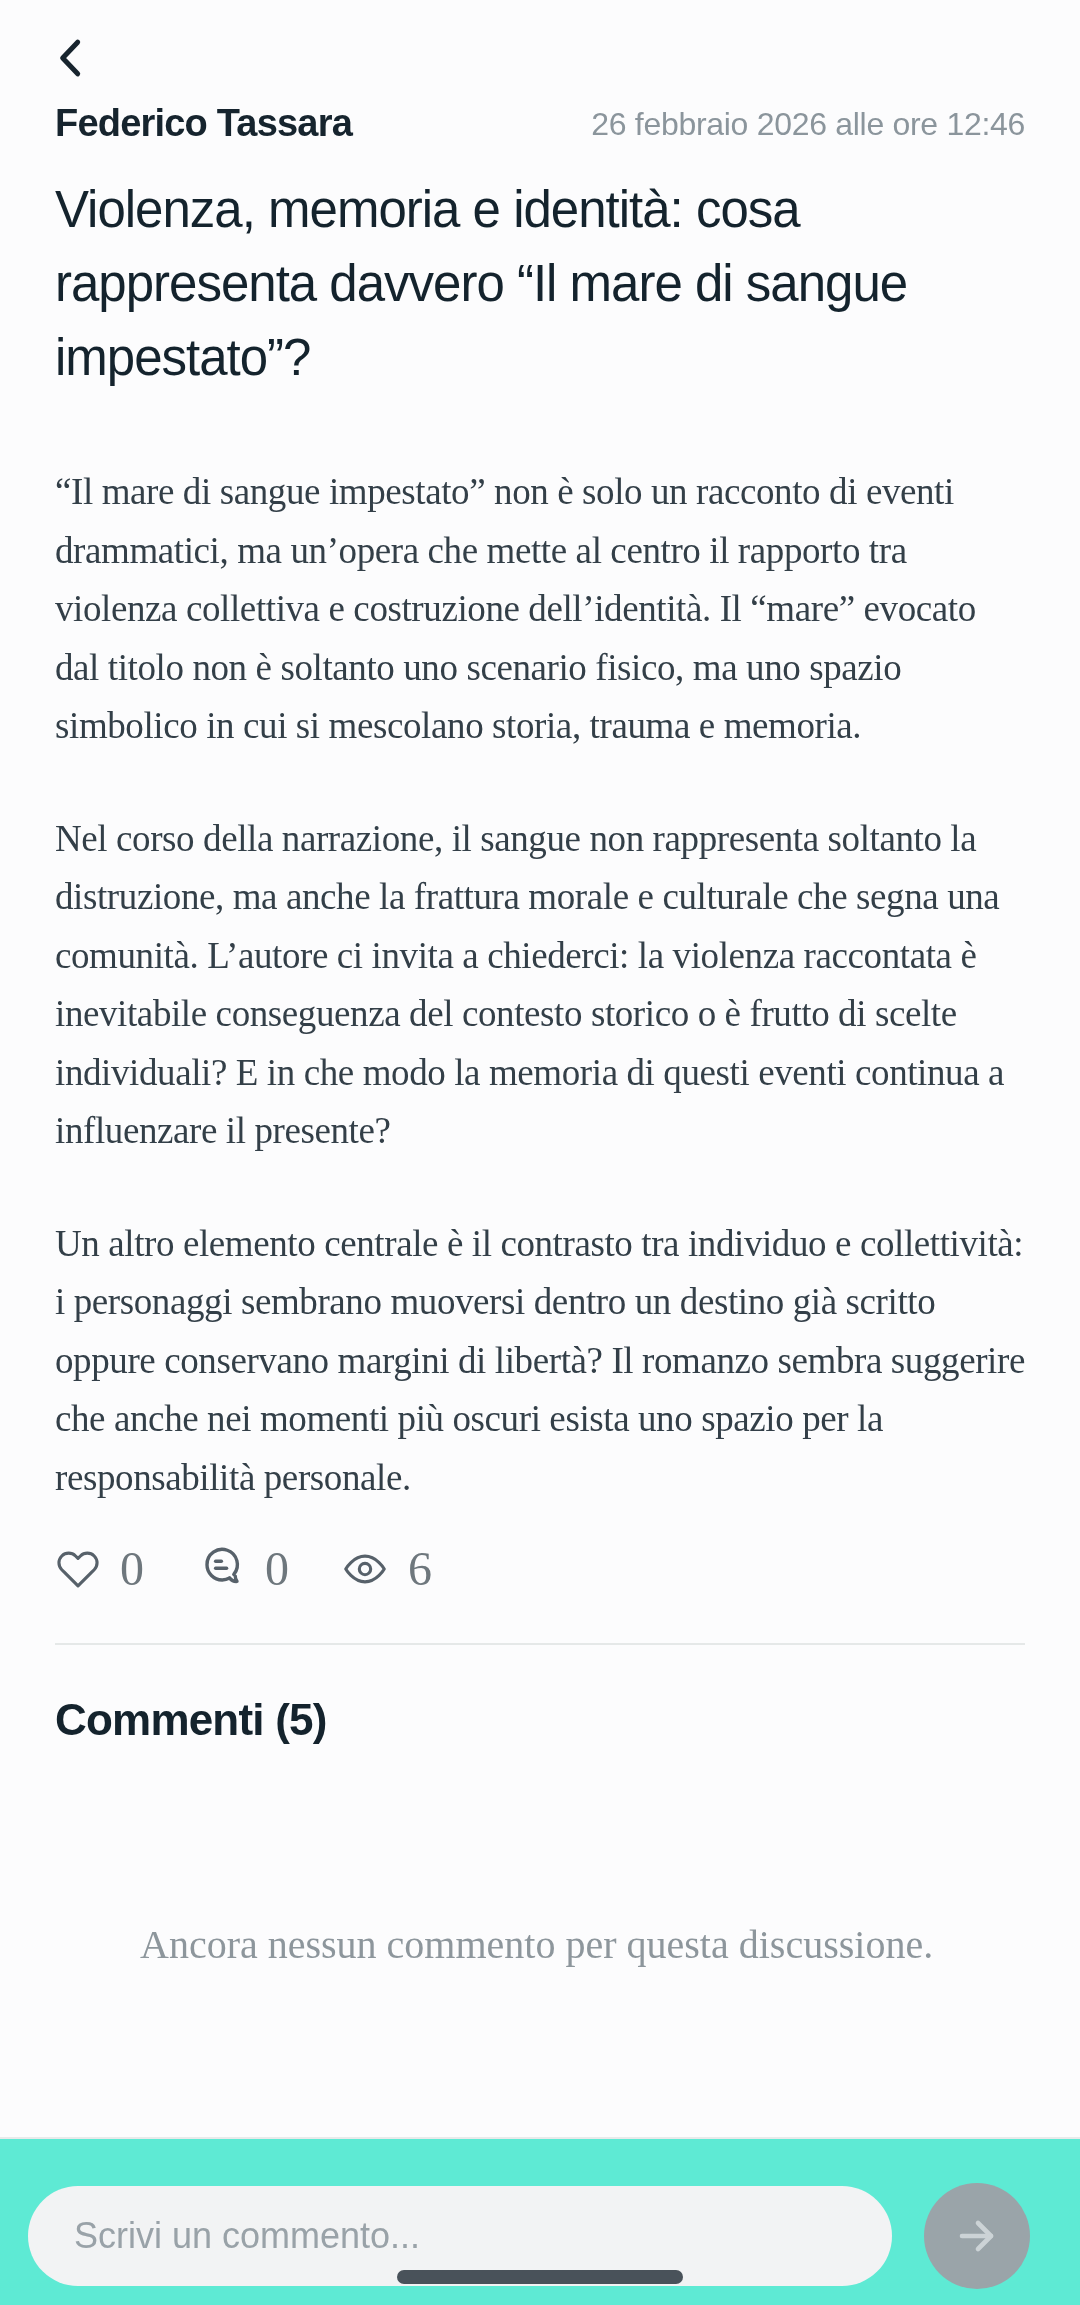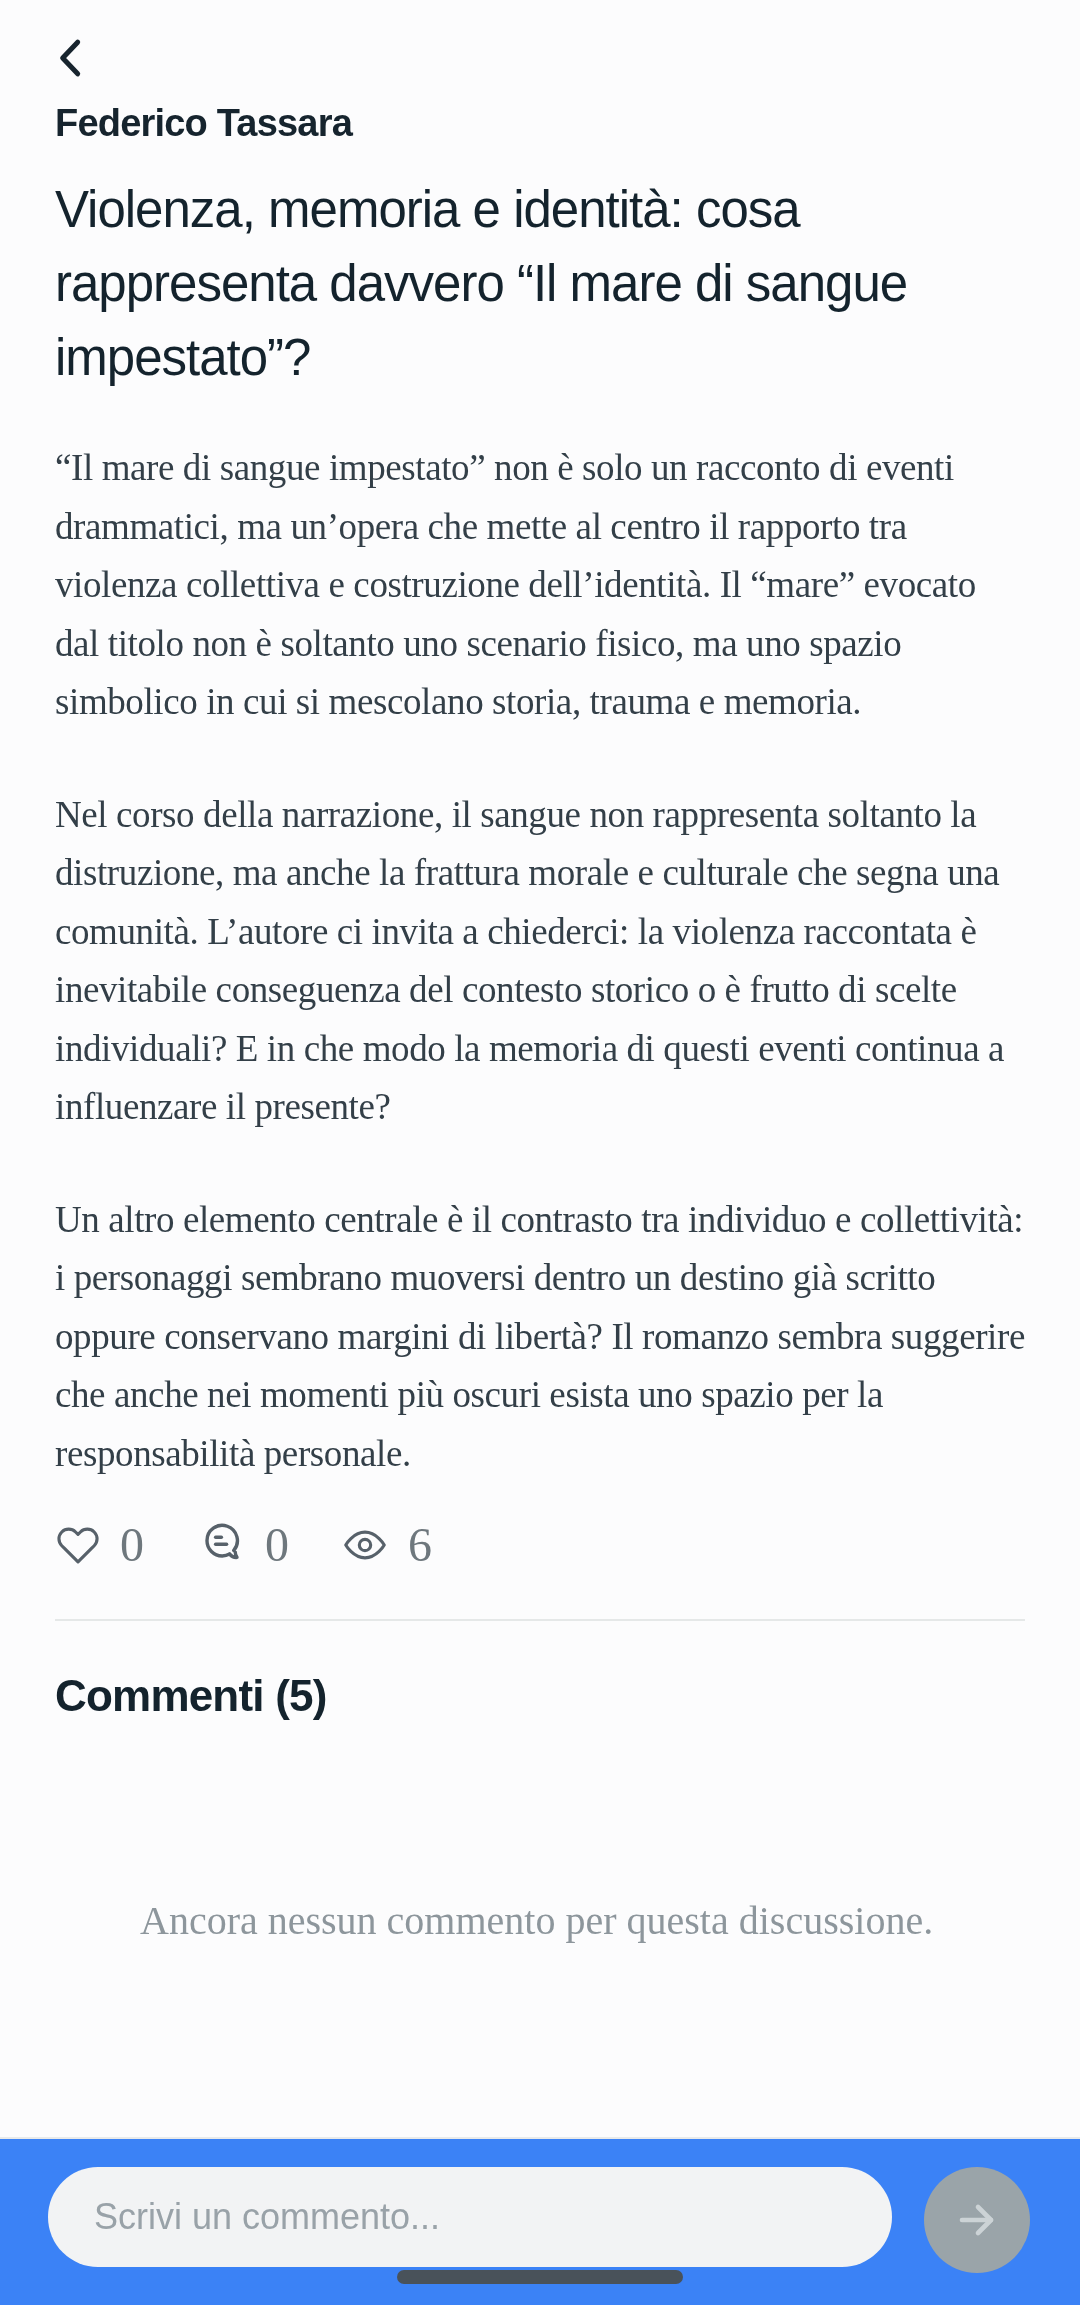--- a/index.html
+++ b/index.html
@@ -45,21 +45,21 @@
     font-size: 51px; line-height: 74px; font-weight: 400;
     letter-spacing: -1px; color: #14232d;
   }
   .post-body p {
     font-family: "Liberation Serif", serif;
     font-size: 37px; line-height: 58.5px;
     letter-spacing: -0.4px;
     color: #333f48;
     margin-top: 54px;
   }
-  .post-body p:first-child { margin-top: 44px; }
+  .post-body p:first-child { margin-top: 68px; }
 
   
   .stats-row {
     display: flex; align-items: center; gap: 52px;
     margin-top: 38px;
   }
   .stat {
     display: flex; align-items: center; gap: 19px;
     background: none; border: none; cursor: pointer; padding: 0;
   }
@@ -83,24 +83,24 @@
     max-width: 800px;
     font-family: "Liberation Serif", serif;
     font-size: 40px; line-height: 55px;
     color: #8d969c;
   }
 
   
   .composer-bar {
     position: absolute; left: 0; right: 0; bottom: 0;
     height: 168px;
-    background: #3b82f6;
+    background: #5eead4;
     border-top: 2px solid #e8eaea;
-    display: flex; align-items: flex-start; gap: 32px;
-    padding: 28px 50px 0 48px;
+    display: flex; align-items: center; gap: 32px;
+    padding: 28px 50px 0 28px;
   }
   .composer-input {
     flex: 1;
     height: 100px;
     border: none; outline: none;
     border-radius: 52px;
     background: #f2f3f4;
     padding: 0 46px;
     font-family: "Liberation Sans", sans-serif;
     font-size: 36px;
@@ -133,20 +133,21 @@
     <button class="back-btn">
       <span style="display:flex;">
         <svg viewBox="0 0 24 26" fill="none" stroke-width="3" stroke-linecap="round" stroke-linejoin="round">
           <polyline points="16 3.5 7 13 16 22.5"></polyline>
         </svg>
       </span>
     </button>
 
     <div class="author-row">
       <span class="author-name">Federico Tassara</span>
+      <span class="timestamp">26 febbraio 2026 alle ore 12:46</span>
     </div>
 
     <h1 class="post-title">Violenza, memoria e identità: cosa rappresenta davvero “Il mare di sangue impestato”?</h1>
 
     <div class="post-body">
       <p>“Il mare di sangue impestato” non è solo un racconto di eventi drammatici, ma un’opera che mette al centro il rapporto tra violenza collettiva e costruzione dell’identità. Il “mare” evocato dal titolo non è soltanto uno scenario fisico, ma uno spazio simbolico in cui si mescolano storia, trauma e memoria.</p>
       <p>Nel corso della narrazione, il sangue non rappresenta soltanto la distruzione, ma anche la frattura morale e culturale che segna una comunità. L’autore ci invita a chiederci: la violenza raccontata è inevitabile conseguenza del contesto storico o è frutto di scelte individuali? E in che modo la memoria di questi eventi continua a influenzare il presente?</p>
       <p>Un altro elemento centrale è il contrasto tra individuo e collettività: i personaggi sembrano muoversi dentro un destino già scritto oppure conservano margini di libertà? Il romanzo sembra suggerire che anche nei momenti più oscuri esista uno spazio per la responsabilità personale.</p>
     </div>
 

